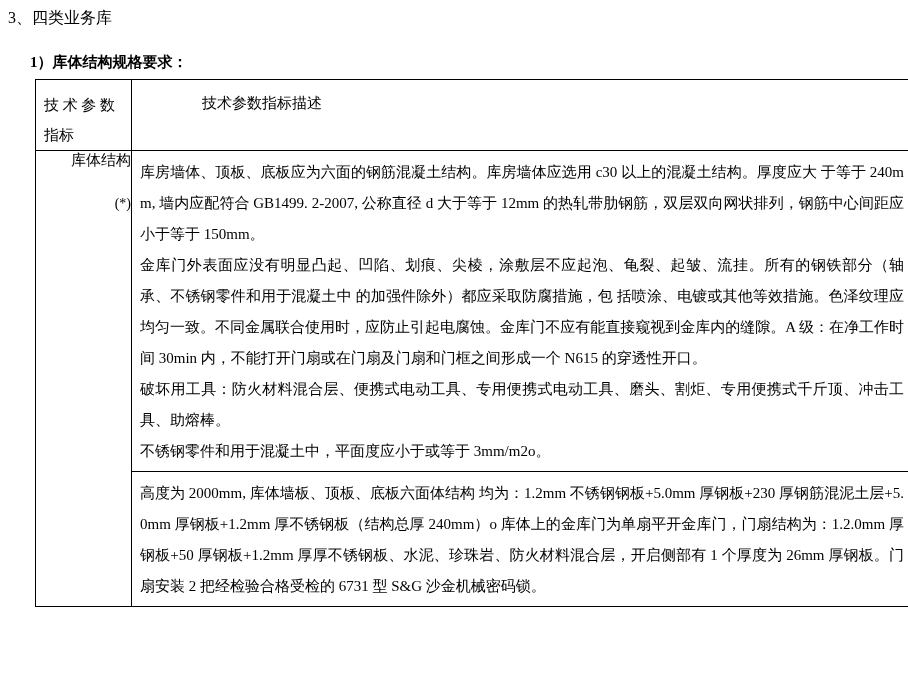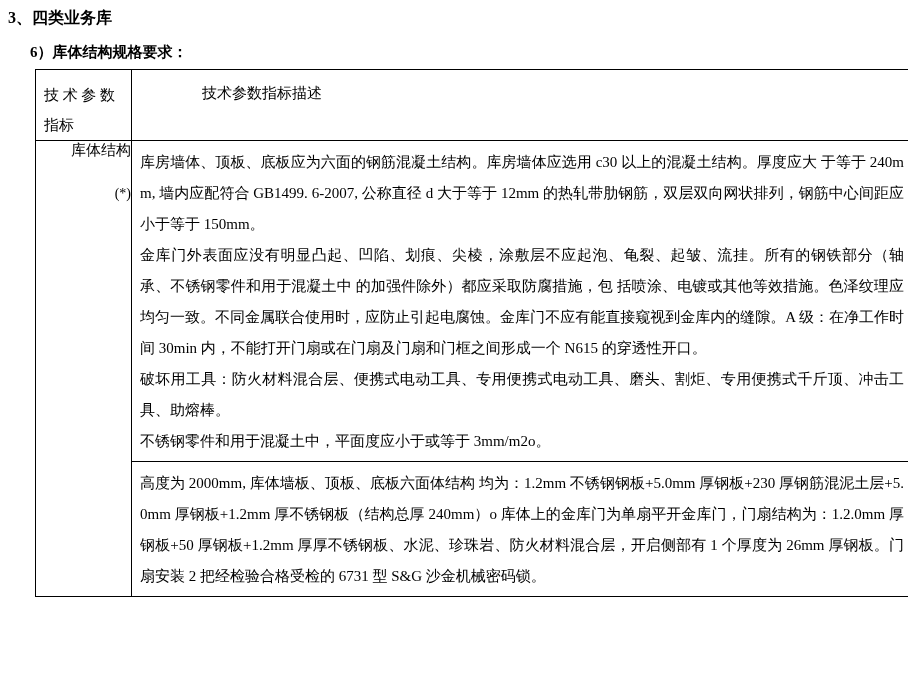--- a/index.html
+++ b/index.html
@@ -10,23 +10,23 @@
     font-family: "Liberation Serif", "DejaVu Serif", serif;
   }
   .page {
     width: 908px;
     height: 689px;
     padding: 7px 8px 0 8px;
     overflow: hidden;
   }
   .doc-title {
     font-size: 16px;
-    font-weight: bold;
+    font-weight: normal;
     line-height: 22px;
-    margin-bottom: 12px;
+    margin-bottom: 22px;
   }
   .doc-subtitle {
     font-size: 15px;
     font-weight: bold;
     line-height: 22px;
     margin-left: 22px;
     margin-bottom: 6px;
   }
   .intro {
     font-size: 15px;
@@ -76,40 +76,40 @@
   }
   td.body-cell p { margin: 0; }
 </style>
 </head>
 <body>
 
 <div class="page">
 
   <div class="doc-title">3、四类业务库</div>
 
-  <div class="doc-subtitle">6）库体结构规格要求：</div>
+  <div class="doc-subtitle">1）库体结构规格要求：</div>
 
 
   <table class="spec">
     <colgroup>
       <col class="col-param">
       <col>
     </colgroup>
     <tbody>
         <tr>
       <th class="hdr-param">技术参数指标</th>
       <th class="hdr-desc">技术参数指标描述</th>
     </tr>
     <tr>
       <td class="row-label-cell" rowspan="2">
         <div>库体结构</div>
         <div class="note">(*)</div>
       </td>
       <td class="body-cell">
-        <p>库房墙体、顶板、底板应为六面的钢筋混凝土结构。库房墙体应选用 c30 以上的混凝土结构。厚度应大 于等于 240mm, 墙内应配符合 GB1499. 6-2007, 公称直径 d 大于等于 12mm 的热轧带肋钢筋，双层双向网状排列，钢筋中心间距应小于等于 150mm。</p>
+        <p>库房墙体、顶板、底板应为六面的钢筋混凝土结构。库房墙体应选用 c30 以上的混凝土结构。厚度应大 于等于 240mm, 墙内应配符合 GB1499. 2-2007, 公称直径 d 大于等于 12mm 的热轧带肋钢筋，双层双向网状排列，钢筋中心间距应小于等于 150mm。</p>
         <p>金库门外表面应没有明显凸起、凹陷、划痕、尖棱，涂敷层不应起泡、龟裂、起皱、流挂。所有的钢铁部分（轴承、不锈钢零件和用于混凝土中 的加强件除外）都应采取防腐措施，包 括喷涂、电镀或其他等效措施。色泽纹理应均匀一致。不同金属联合使用时，应防止引起电腐蚀。金库门不应有能直接窥视到金库内的缝隙。A 级：在净工作时间 30min 内，不能打开门扇或在门扇及门扇和门框之间形成一个 N615 的穿透性开口。</p>
         <p>破坏用工具：防火材料混合层、便携式电动工具、专用便携式电动工具、磨头、割炬、专用便携式千斤顶、冲击工具、助熔棒。</p>
         <p>不锈钢零件和用于混凝土中，平面度应小于或等于 3mm/m2o。</p>
       </td>
     </tr>
     <tr>
       <td class="body-cell">
         <p>高度为 2000mm, 库体墙板、顶板、底板六面体结构 均为：1.2mm 不锈钢钢板+5.0mm 厚钢板+230 厚钢筋混泥土层+5.0mm 厚钢板+1.2mm 厚不锈钢板（结构总厚 240mm）o 库体上的金库门为单扇平开金库门，门扇结构为：1.2.0mm 厚钢板+50 厚钢板+1.2mm 厚厚不锈钢板、水泥、珍珠岩、防火材料混合层，开启侧部有 1 个厚度为 26mm 厚钢板。门扇安装 2 把经检验合格受检的 6731 型 S&amp;G 沙金机械密码锁。</p>
       </td>
     </tr>

